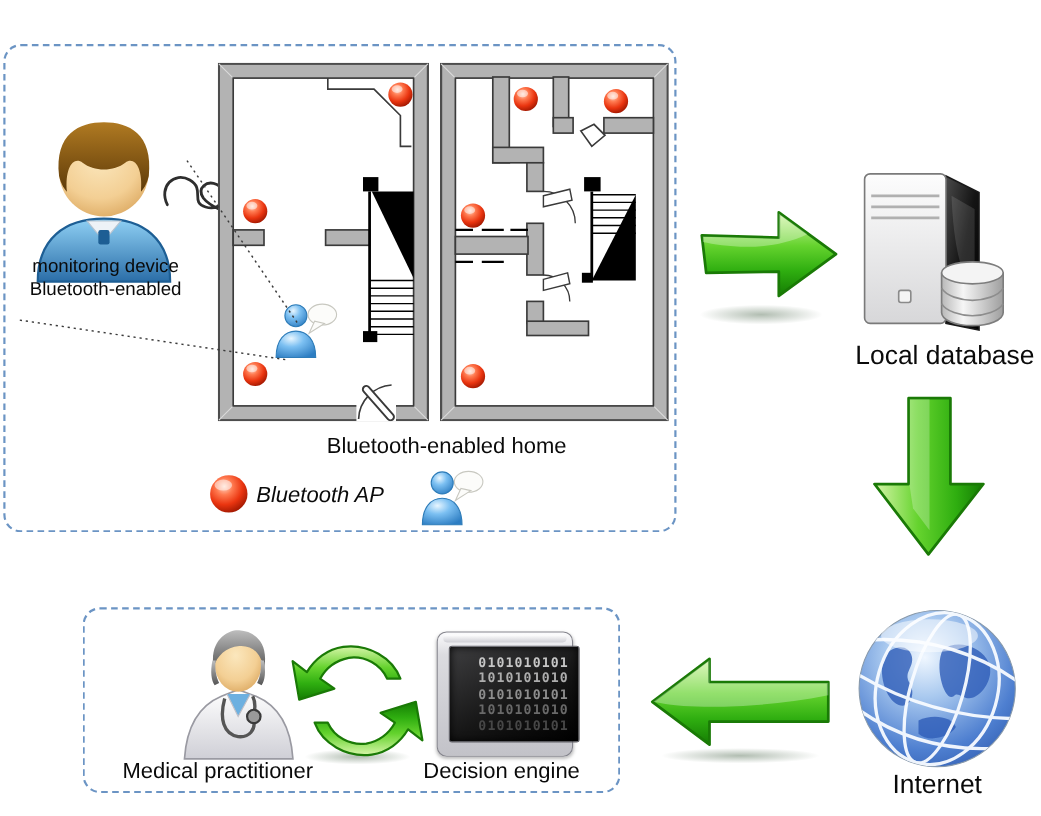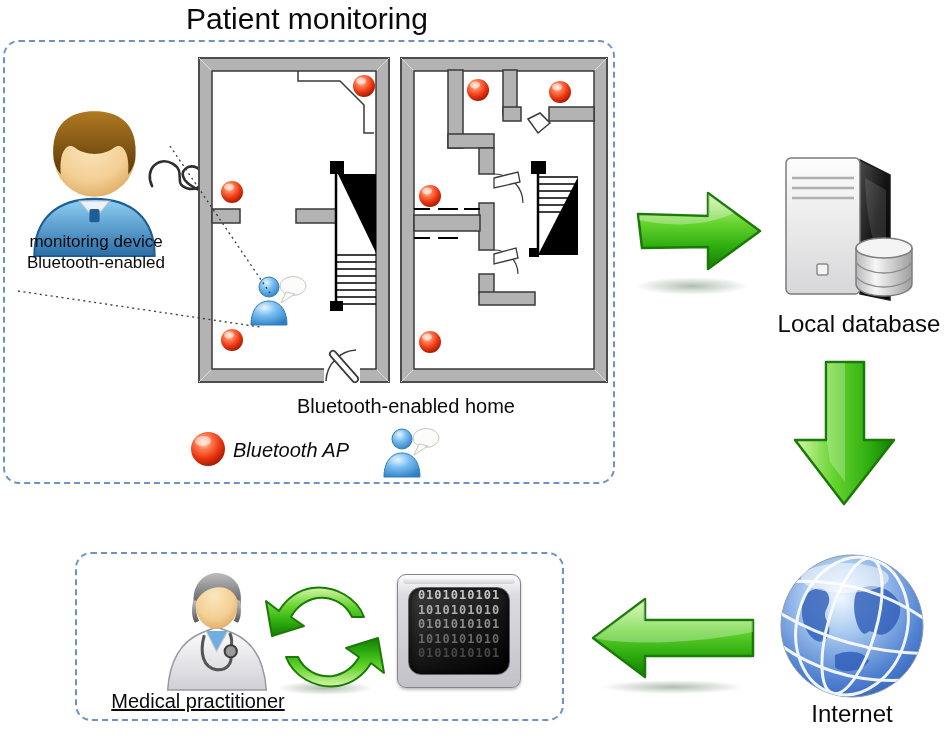--- a/index.html
+++ b/index.html
@@ -8,24 +8,24 @@
   .abs{position:absolute;}
   .dashed-box{position:absolute;border:2px dashed #6b94c4;border-radius:16px;background:transparent;}
   .big-title{position:absolute;text-align:center;font-size:30px;color:#0a0a0a;}
   .lbl{position:absolute;color:#0a0a0a;}
   .lbl.center{text-align:center;}
   .engine{position:absolute;left:397px;top:574px;width:122px;height:112px;border:1px solid #84848c;
           border-radius:9px;background:linear-gradient(180deg,#fbfbfd 0%,#dcdce0 18%,#c2c2c8 100%);
           box-shadow:0 2px 3px rgba(0,0,0,0.25);}
   .engine-topbar{position:absolute;left:5px;top:2px;right:5px;height:7px;border-radius:4px;
           background:linear-gradient(#ffffff,#cfcfd5);}
-  .screen{position:absolute;left:10px;top:12px;width:100px;height:86px;border:1px solid #5e5e64;border-radius:13px;
+  .screen{position:absolute;left:10px;top:12px;width:100px;height:86px;border:1px solid #5e5e64;border-radius:3px;
           background:linear-gradient(150deg,#3e3e40 0%,#161616 55%,#000 100%);
           box-shadow:inset 0 0 8px #000;
-          display:flex;flex-direction:column;align-items:center;}
+          display:flex;flex-direction:column;justify-content:center;align-items:center;padding-left:17px;}
   .brow{font-family:"DejaVu Sans Mono", monospace;font-size:12px;font-weight:bold;line-height:14.5px;letter-spacing:1px;white-space:nowrap;}
   .r0{color:#c6c6c6}.r1{color:#adadad}.r2{color:#8d8d8d}.r3{color:#696969}.r4{color:#474747}
 </style>
 </head>
 <body>
 
 <div class="canvas">
 
   <svg width="0" height="0" style="position:absolute" aria-hidden="true">
     <defs>
@@ -93,21 +93,20 @@
         <stop offset="70%" stop-color="#4e7fd0"></stop>
           <stop offset="100%" stop-color="#2a55a8"></stop>
       </radialGradient>
       <radialGradient id="gShadow" cx="50%" cy="50%" r="50%">
         <stop offset="0" stop-color="#3c5a3c" stop-opacity="0.40"></stop>
         <stop offset="1" stop-color="#3c5a3c" stop-opacity="0"></stop>
       </radialGradient>
     </defs>
   </svg>
 
-  <div class="big-title" style="left:3px;top:2px;width:608px;">Patient monitoring</div>
   <div class="dashed-box" style="left:3px;top:40px;width:608px;height:440px;"></div>
 
   <svg class="abs" style="left:26px;top:103px" width="138" height="155" viewBox="0 0 135 152">
     <path d="M8,150 C8,112 32,94 67,94 C102,94 126,112 126,150 Z" fill="url(#gBody)" stroke="#1d5e94" stroke-width="2"></path>
     <polygon points="52,96 82,96 67,114" fill="#edf2f7" stroke="#b8c4d0" stroke-width="1"></polygon>
     <rect x="62" y="104" width="10" height="13" rx="2" fill="#1d5e94"></rect>
     <circle cx="67" cy="52" r="40" fill="url(#gSkin)"></circle>
     <path d="M27,56 C23,18 45,8 67,8 C89,8 111,18 107,56 C105,64 102,68 100,70 C102,48 94,38 86,44 C76,52 58,52 48,44 C40,38 32,48 34,70 C32,68 29,64 27,56 Z" fill="url(#gHairB)"></path>
   </svg>
 
@@ -274,32 +273,33 @@
     <polygon points="47,60 68,60 57,80" fill="#6db0e0"></polygon>
     <path d="M47,60 L57,80 L68,60" fill="none" stroke="#c0c0c8" stroke-width="1"></path>
     <ellipse cx="57" cy="33" rx="21" ry="25" fill="url(#gSkin)"></ellipse>
     <path d="M35,36 C31,10 50,2 58,3 C72,4 85,14 80,38 C78,24 70,16 58,17 C46,18 38,26 35,36 Z" fill="url(#gHairG)"></path>
     <path d="M34,30 C32,40 33,48 36,52 L40,50 C37,44 36,36 37,30 Z" fill="url(#gHairG)"></path>
     <path d="M80,30 C82,40 81,48 78,52 L74,50 C77,44 78,36 77,30 Z" fill="url(#gHairG)"></path>
     <path d="M45,64 C40,82 44,96 57,98 C67,99 73,92 71,82" fill="none" stroke="#555" stroke-width="3"></path>
     <path d="M70,62 C73,68 72,74 71,78" fill="none" stroke="#555" stroke-width="3"></path>
     <circle cx="71" cy="80" r="6" fill="#9a9a9a" stroke="#3a3a3a" stroke-width="2"></circle>
   </svg>
-  <div class="lbl center" style="left:83px;top:690px;width:230px;font-size:20px;text-decoration:underline;">Medical practitioner</div>
+  <div class="lbl center" style="left:83px;top:690px;width:230px;font-size:20px;">Medical practitioner</div>
 
   <svg class="abs" style="left:263px;top:576px" width="126" height="122" viewBox="0 0 126 122">
     <ellipse cx="62" cy="112" rx="48" ry="7" fill="url(#gShadow)"></ellipse>
     <path d="M101,41 C94,22 72,9 49,12 C35,14 23,23 16,35 L3,25 L9,60 L41,50 L28,41 C34,30 44,24 54,22 C69,20 83,28 89,41 Z" fill="url(#gGreenV)" stroke="#1a7a06" stroke-width="2" stroke-linejoin="round"></path>
     <path d="M101,41 C94,22 72,9 49,12 C35,14 23,23 16,35 L3,25 L9,60 L41,50 L28,41 C34,30 44,24 54,22 C69,20 83,28 89,41 Z" fill="url(#gGreenV)" stroke="#1a7a06" stroke-width="2" stroke-linejoin="round" transform="rotate(180 62 61)"></path>
   </svg>
 
   <div class="engine">
     <div class="engine-topbar"></div>
     <div class="screen">
       <span class="brow r0">0101010101</span>
       <span class="brow r1">1010101010</span>
       <span class="brow r2">0101010101</span>
       <span class="brow r3">1010101010</span>
       <span class="brow r4">0101010101</span>
     </div>
   </div>
+  <div class="lbl center" style="left:341px;top:690px;width:230px;font-size:20px;">Decision engine</div>
 
 </div>
 
 </body></html>

